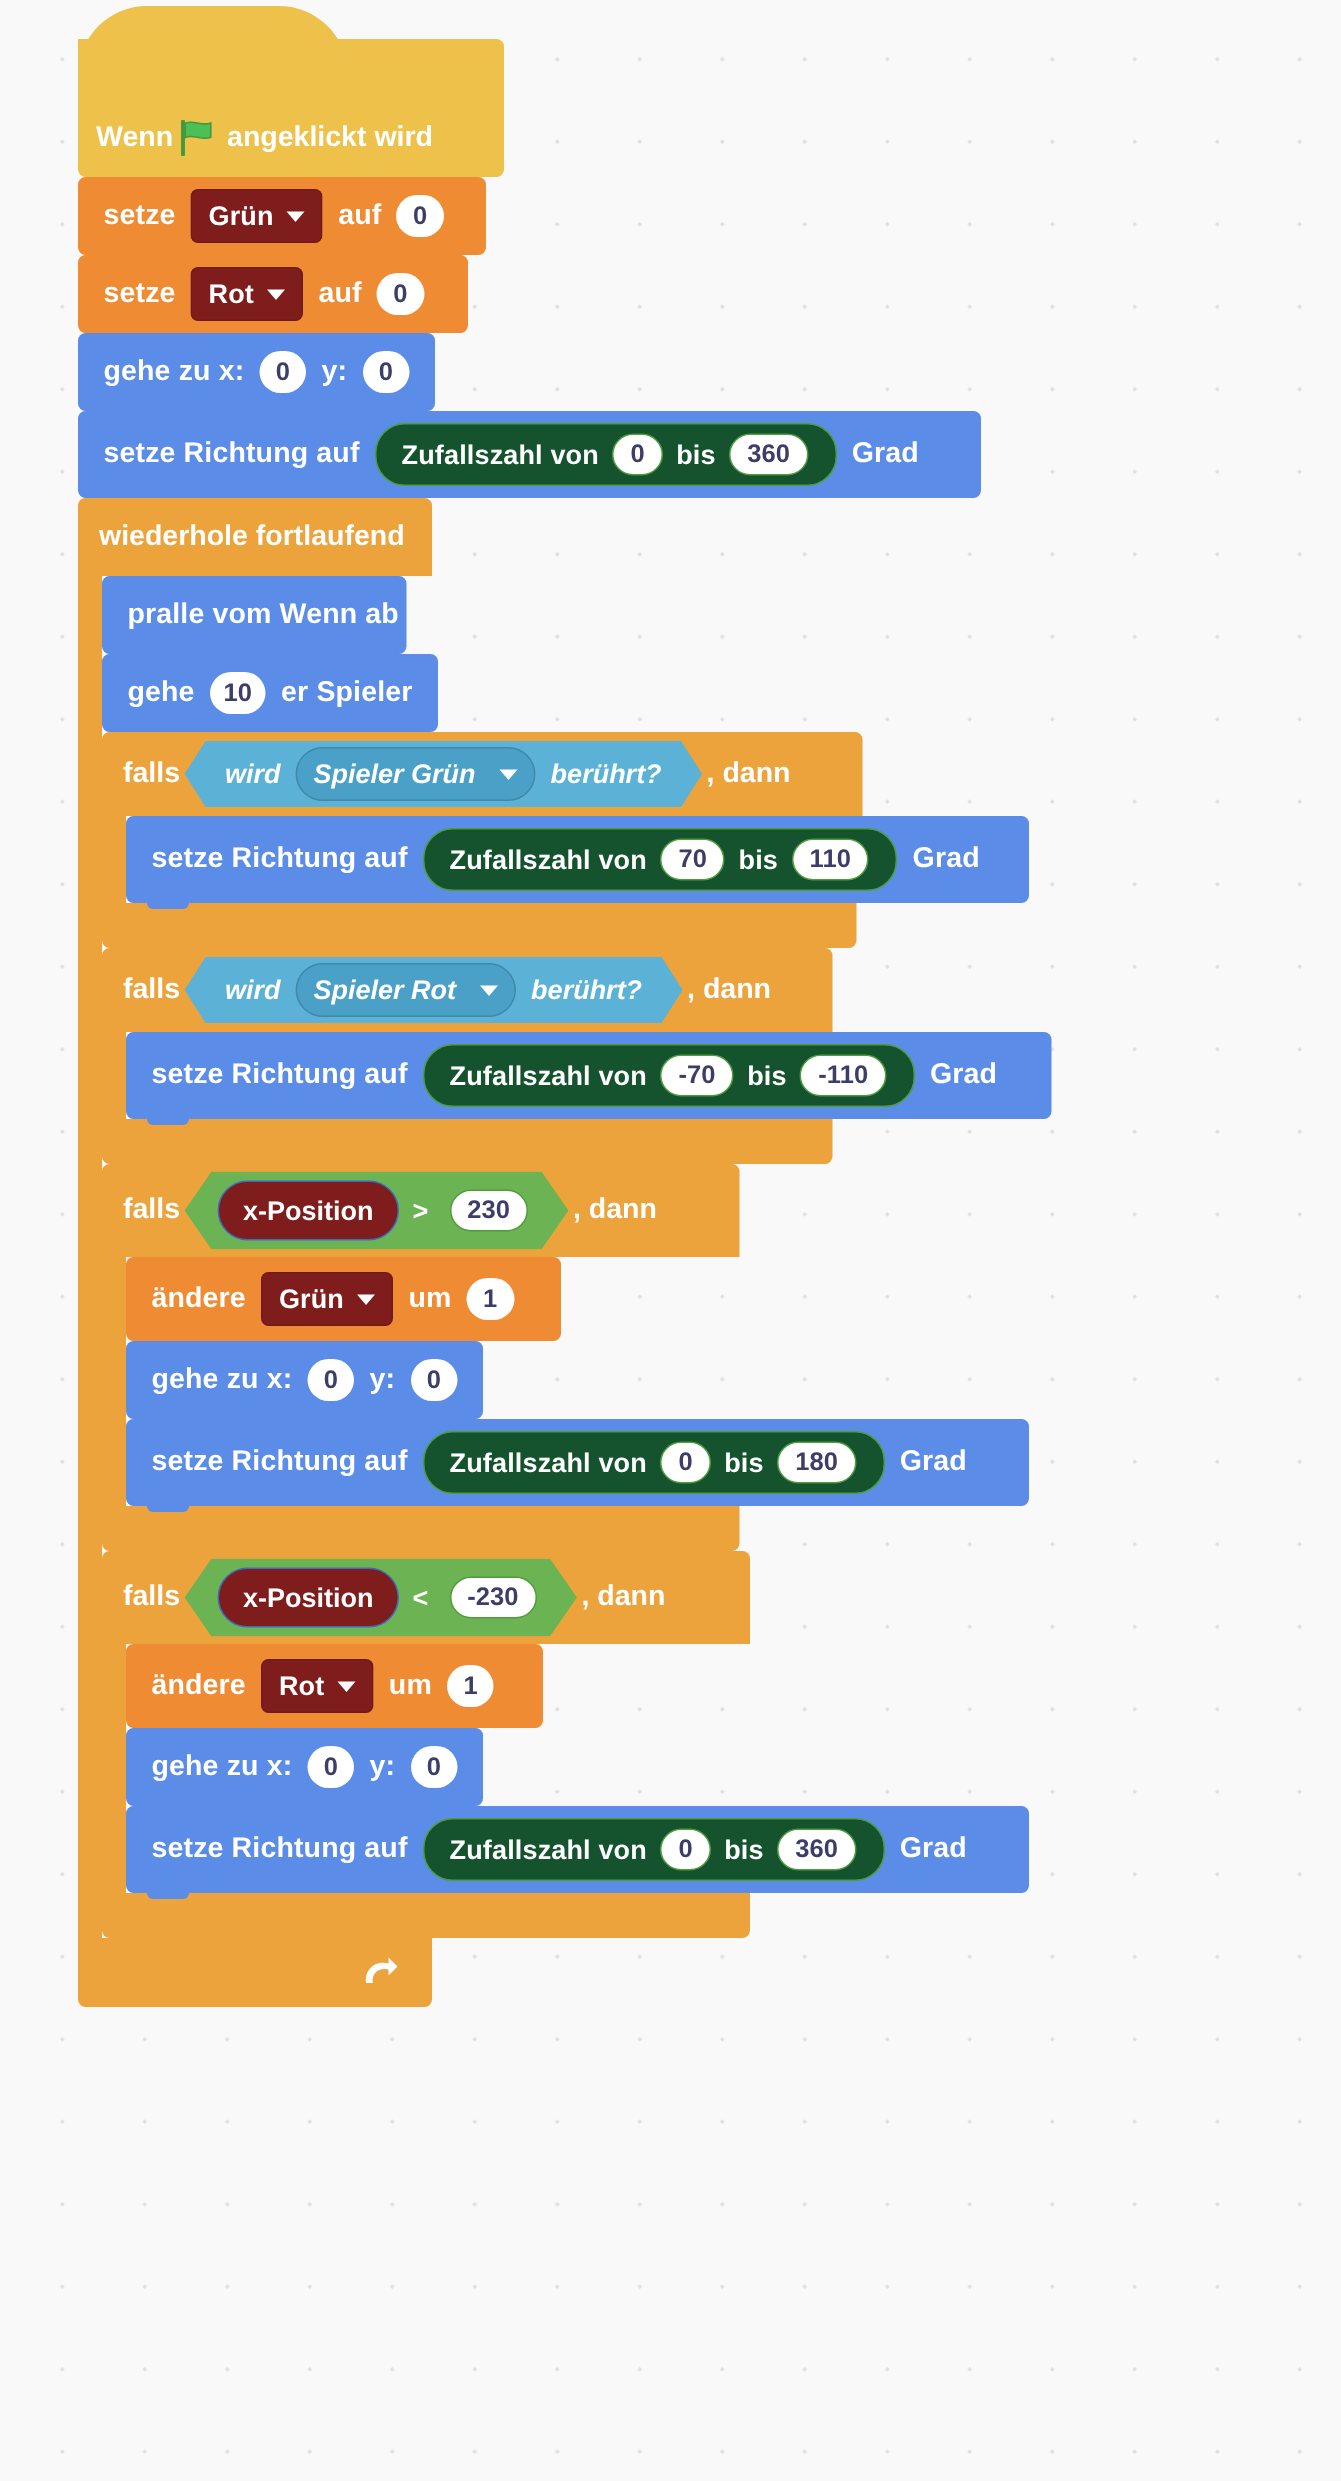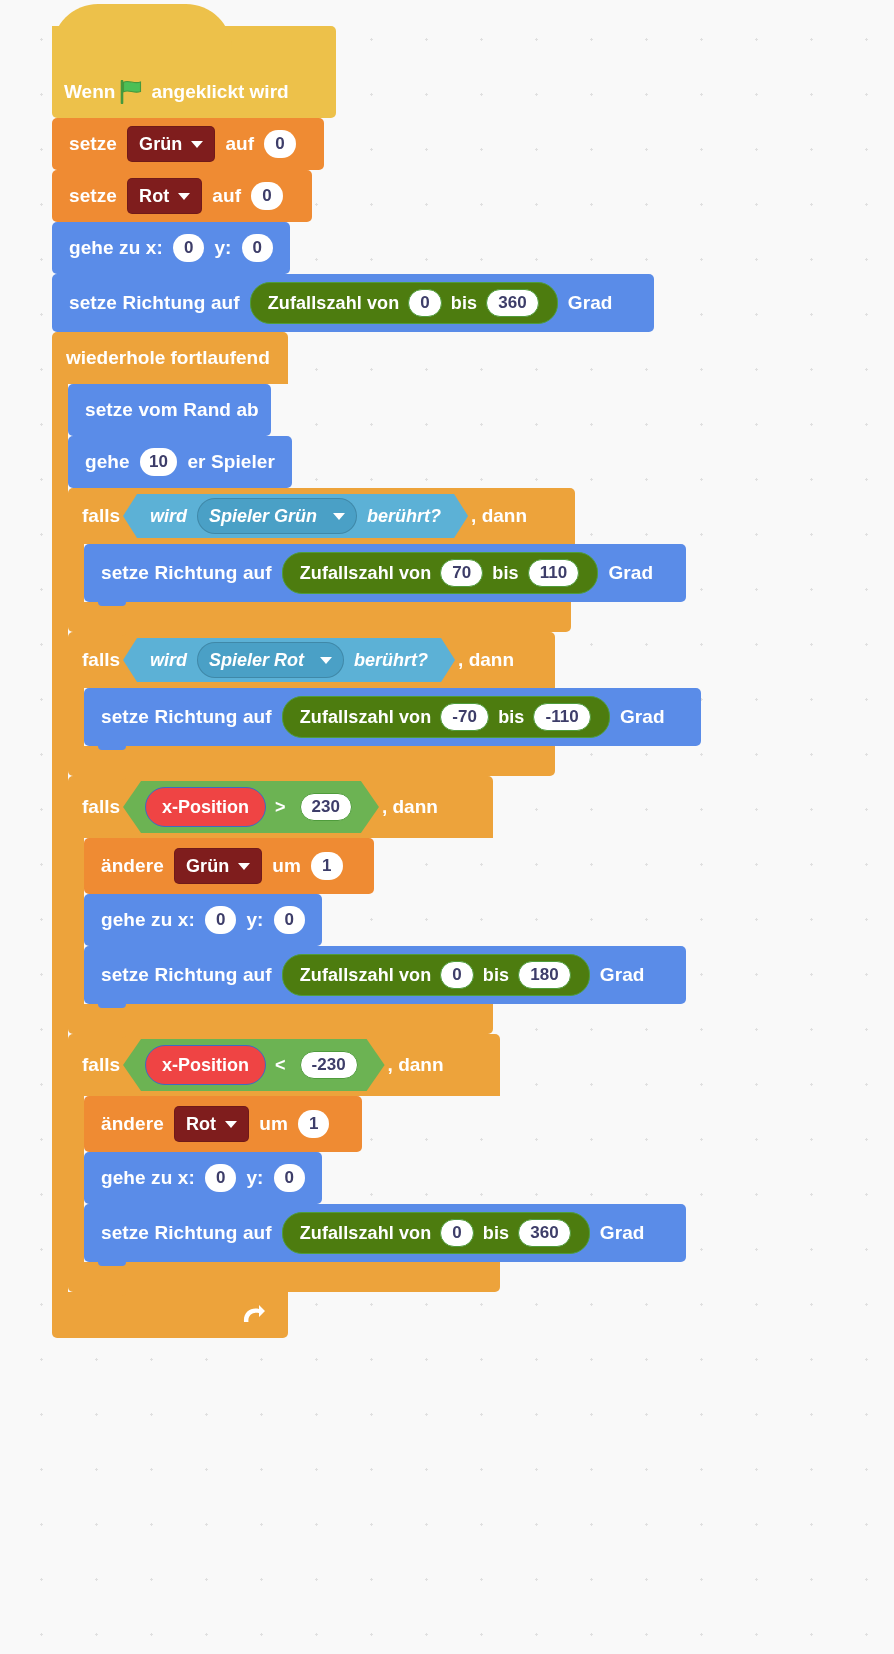--- a/index.html
+++ b/index.html
@@ -91,28 +91,28 @@
   .dd.round{border-radius:18px;border:1px solid rgba(0,0,0,.15);gap:16px;}
   .caret{
     width:0;height:0;border-left:6px solid transparent;
     border-right:6px solid transparent;border-top:7px solid #fff;
     display:inline-block;
   }
 
   
   .rep-op{
     display:inline-flex;align-items:center;
-    background:#4d7c0f;border:1px solid #4f9c3c;
+    background:#14532d;border:1px solid #4f9c3c;
     border-radius:20px;height:40px;padding:0 13px;
     margin:0 5px;color:#fff;font-size:18px;font-weight:bold;
   }
   
   .rep-motion{
     display:inline-flex;align-items:center;justify-content:center;
-    background:#ef4444;border:1px solid #3e6bc2;
+    background:#7f1d1d;border:1px solid #3e6bc2;
     border-radius:20px;height:38px;padding:0 16px;
     color:#fff;font-size:18px;font-weight:bold;
   }
   
   .bool{
     display:inline-flex;align-items:center;
     height:44px;padding:0 22px;margin:0 3px;
     color:#fff;font-size:18px;font-weight:bold;
     clip-path:polygon(14px 0, calc(100% - 14px) 0, 100% 50%, calc(100% - 14px) 100%, 14px 100%, 0 50%);
   }
@@ -212,21 +212,21 @@
 
   <div class="cblock">
     <div class="c-head c-control notch-top" style="width:236px;">
       <span>wiederhole fortlaufend</span>
     </div>
 
     <div class="c-body">
       <div class="c-arm c-control"></div>
 
       <div class="blk c-motion notch-top" style="width:203px;">
-        <span class="lbl">setze vom Rand ab</span>
+        <span class="lbl">pralle vom Wenn ab</span>
         <div class="bump c-motion"></div>
       </div>
 
       <div class="blk c-motion notch-top" style="width:224px;">
         <span class="lbl">gehe</span>
         <span class="numin">10</span>
         <span class="lbl">er Spieler</span>
         <div class="bump c-motion"></div>
       </div>
 

